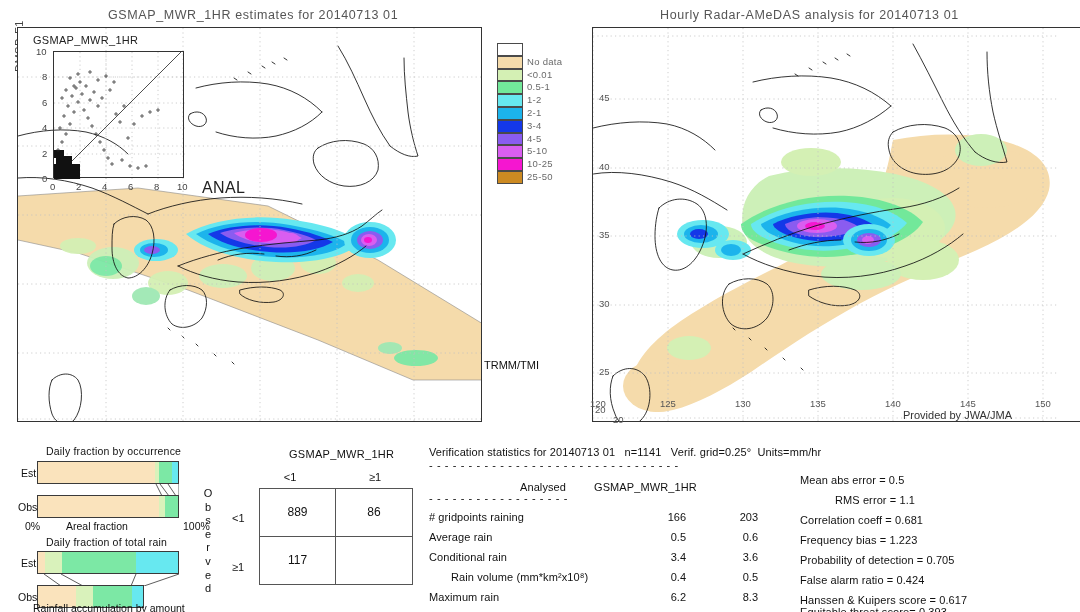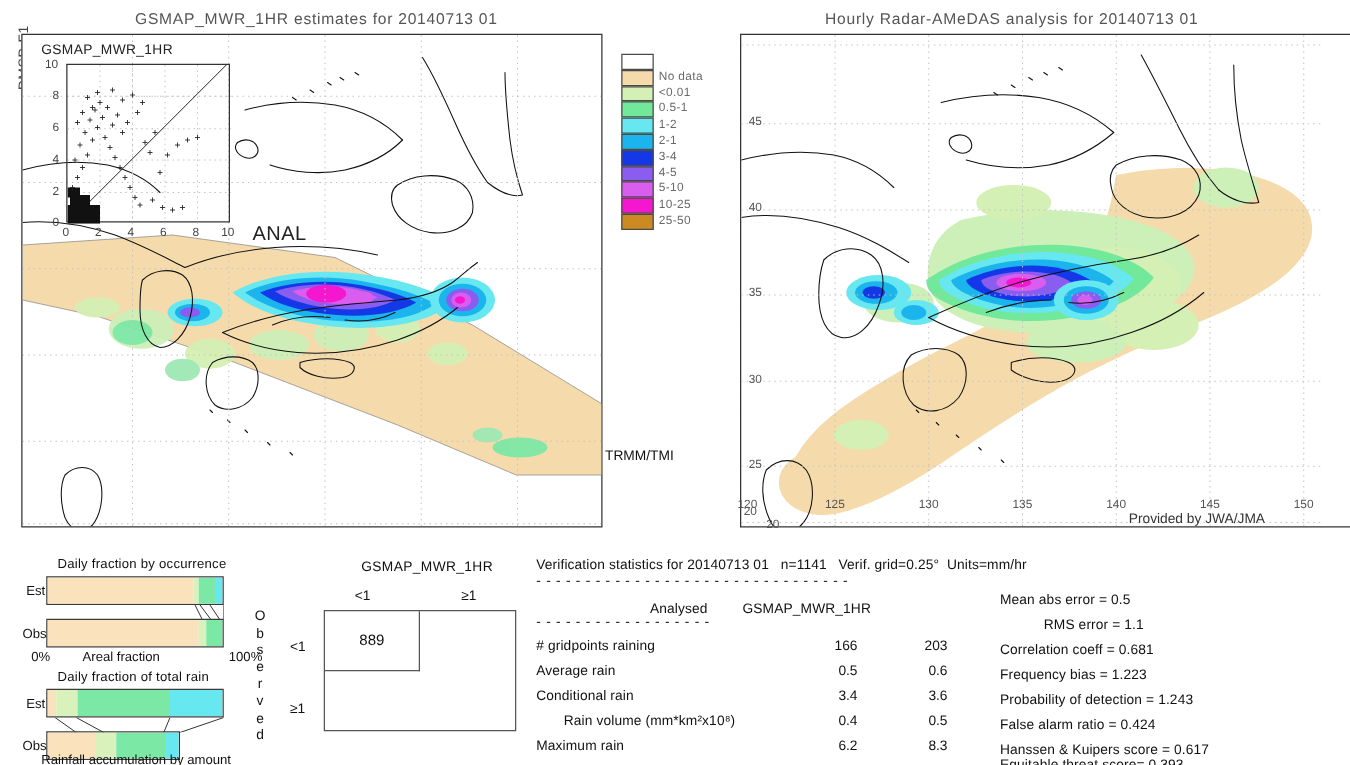--- a/index.html
+++ b/index.html
@@ -512,20 +512,22 @@
   <div class="ct-colhdr" style="left:270px; top:471px; width:40px;">&lt;1</div>
   <div class="ct-colhdr" style="left:355px; top:471px; width:40px;">≥1</div>
 
   <div class="ct-vert" style="left:202px; top:487px;">O<br>b<br>s<br>e<br>r<br>v<br>e<br>d</div>
 
   <div class="ct-rowhdr" style="left:232px; top:512px;">&lt;1</div>
   <div class="ct-rowhdr" style="left:232px; top:561px;">≥1</div>
 
   <div class="ct-grid" style="left:259px; top:488px; width:154px; height:97px;">
     <div class="ct-cell">889</div>
+    <div class="ct-cell">86</div>
+    <div class="ct-cell">117</div>
   </div>
 
   <div class="stats-line" style="left:429px; top:446px;">Verification statistics for 20140713 01   n=1141   Verif. grid=0.25°  Units=mm/hr</div>
   <div class="dash-rule" style="left:429px; top:459px; color:#111;">- - - - - - - - - - - - - - - - - - - - - - - - - - - - - - - -</div>
 
   <div class="stats-line" style="left:520px; top:481px;">Analysed</div>
   <div class="stats-line" style="left:594px; top:481px;">GSMAP_MWR_1HR</div>
   <div class="dash-rule" style="left:429px; top:492px; color:#111;">- - - - - - - - - - - - - - - - - -</div>
 
   <div class="stats-line" style="left:429px; top:511px;"># gridpoints raining</div>
@@ -545,18 +547,18 @@
   <div class="stats-num" style="left:722px; top:571px; width:36px;">0.5</div>
 
   <div class="stats-line" style="left:429px; top:591px;">Maximum rain</div>
   <div class="stats-num" style="left:650px; top:591px; width:36px;">6.2</div>
   <div class="stats-num" style="left:722px; top:591px; width:36px;">8.3</div>
 
   <div class="stats-line" style="left:800px; top:474px;">Mean abs error = 0.5</div>
   <div class="stats-line" style="left:800px; top:494px;padding-left:35px;">RMS error = 1.1</div>
   <div class="stats-line" style="left:800px; top:514px;">Correlation coeff = 0.681</div>
   <div class="stats-line" style="left:800px; top:534px;">Frequency bias = 1.223</div>
-  <div class="stats-line" style="left:800px; top:554px;">Probability of detection = 1.243</div>
+  <div class="stats-line" style="left:800px; top:554px;">Probability of detection = 0.705</div>
   <div class="stats-line" style="left:800px; top:574px;">False alarm ratio = 0.424</div>
   <div class="stats-line" style="left:800px; top:594px;">Hanssen &amp; Kuipers score = 0.617</div>
   <div class="stats-line" style="left:800px; top:606px;">Equitable threat score= 0.393</div>
 
 </div>
 
 </body></html>

